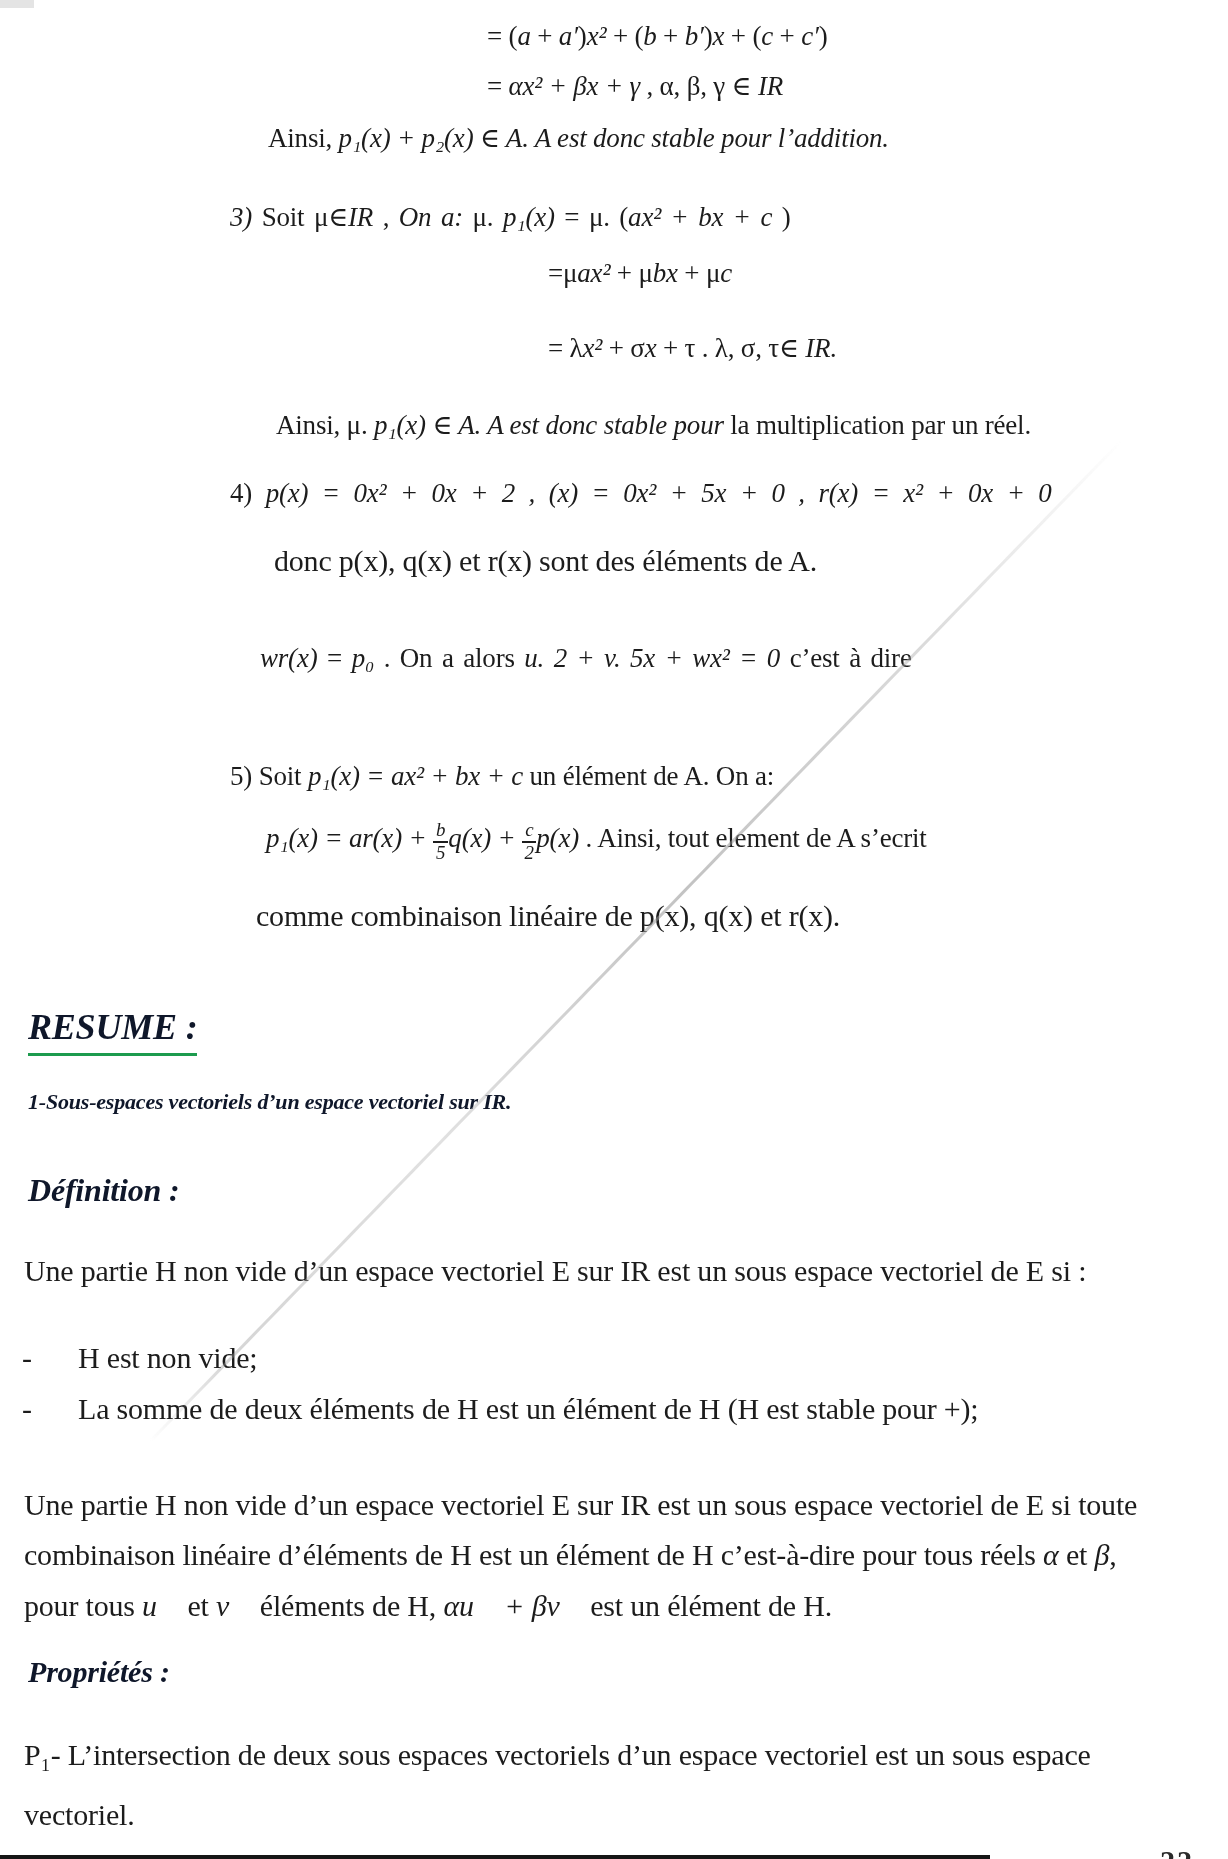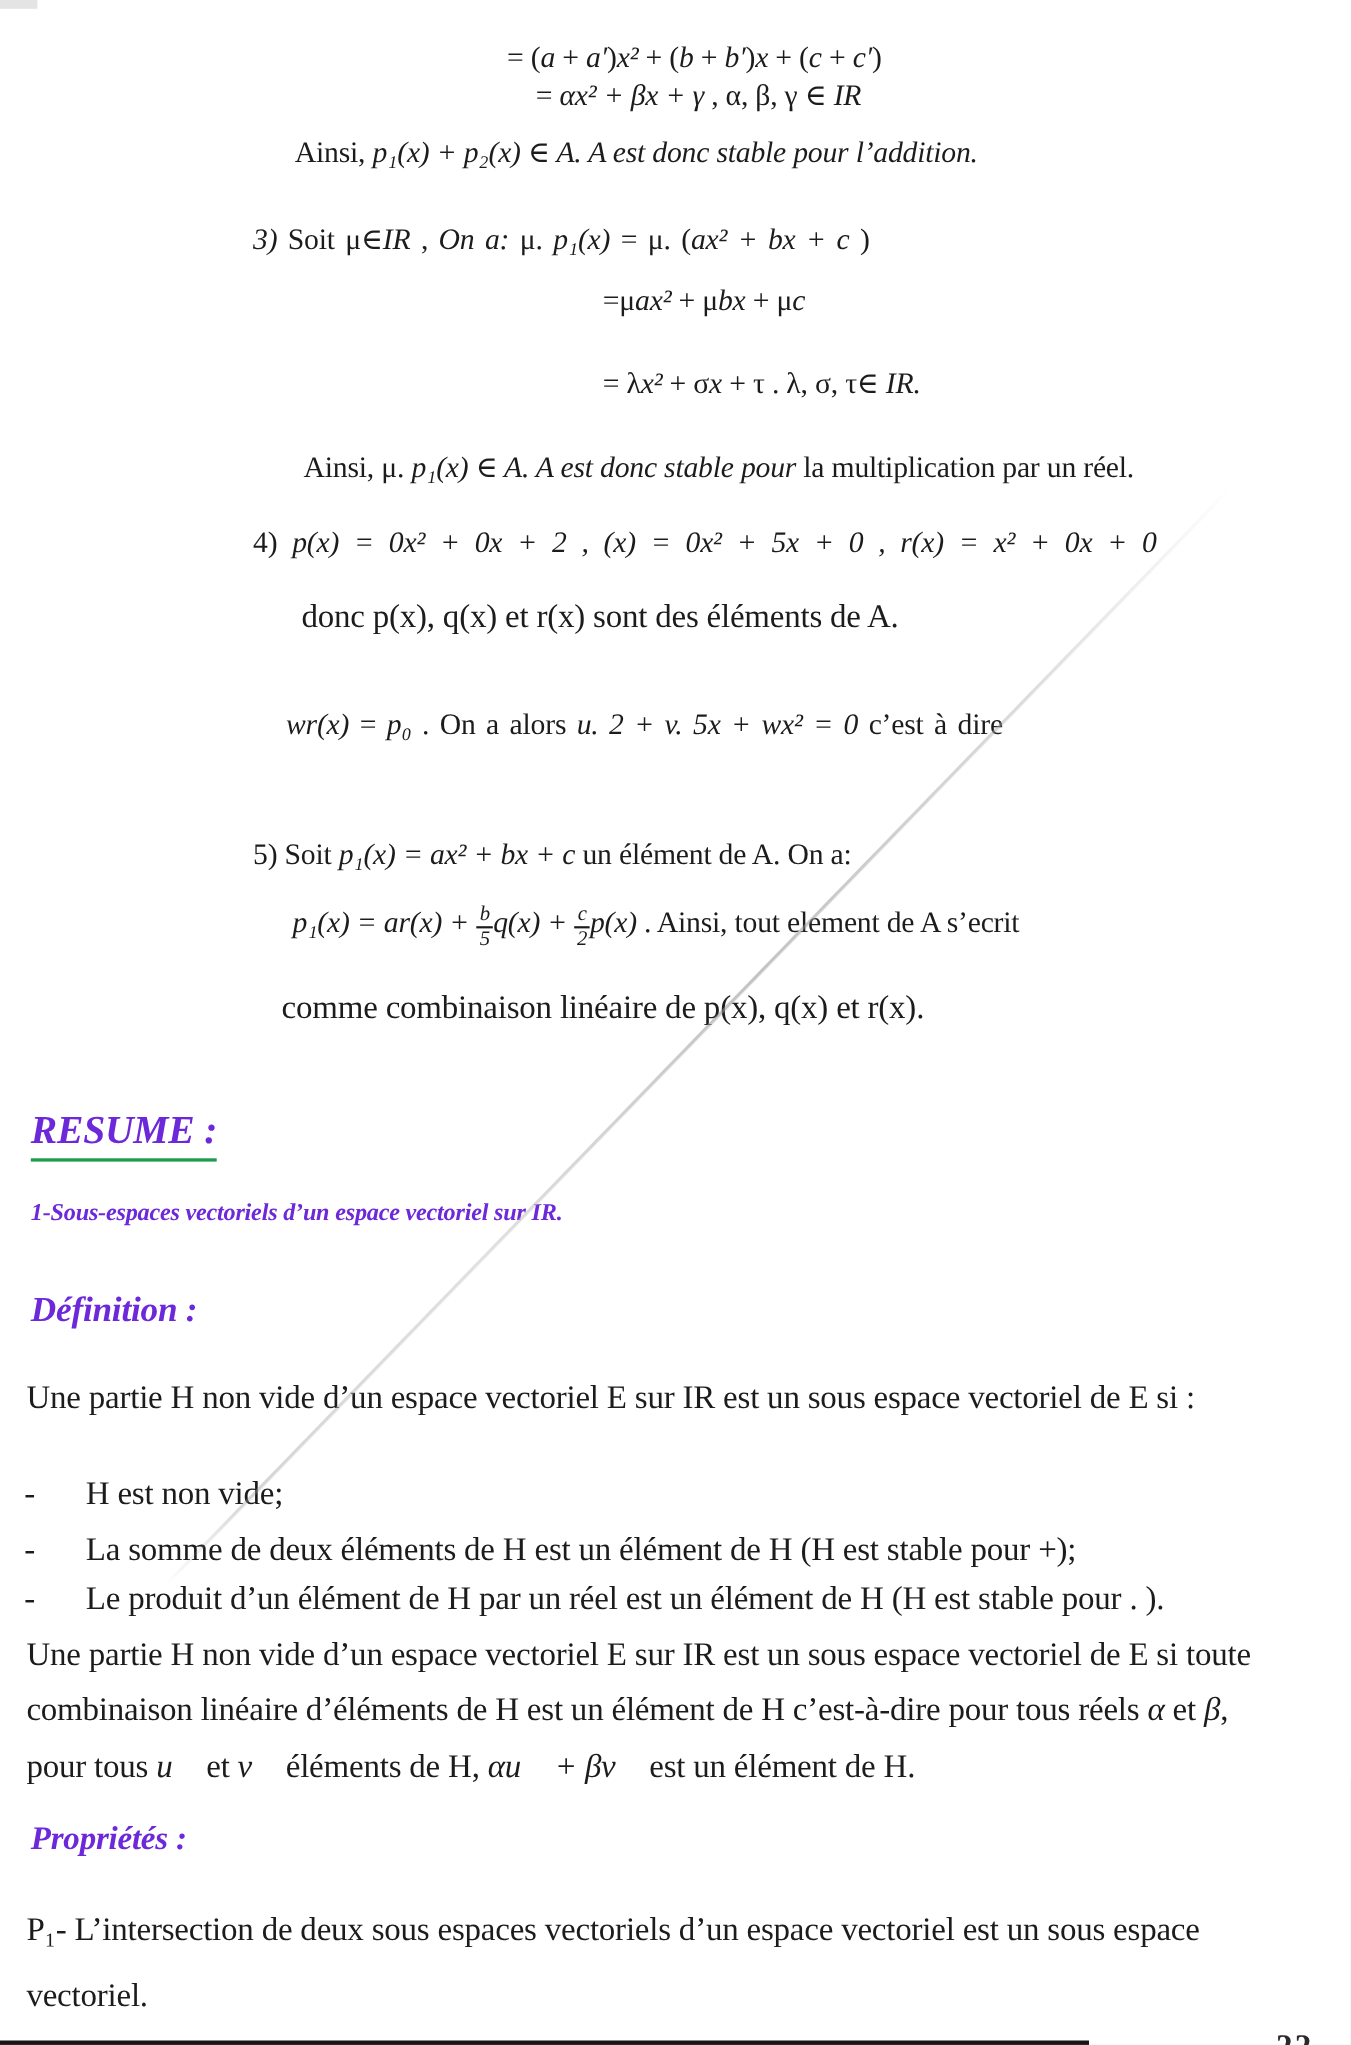--- a/index.html
+++ b/index.html
@@ -9,27 +9,27 @@
     font-family:"Liberation Serif","DejaVu Serif",serif;
     color:#1c1c1c;letter-spacing:-0.2px;
   }
   .ln{position:absolute;white-space:nowrap;font-size:30px;line-height:1.25;}
   .m{font-size:27px;}
   .i{font-style:italic;}
   .b{font-weight:normal;}
   .dash{display:inline-block;width:56px;font-weight:normal;}
   .wide{word-spacing:7px;}
   .mid{word-spacing:3px;}
-  .green{color:#6d28d9;font-style:italic;font-weight:bold;}
+  .green{color:#0f172a;font-style:italic;font-weight:bold;}
   .green.ul{border-bottom:3px solid #1d9b4e;padding-bottom:3px;}
   .frac{display:inline-block;vertical-align:-0.62em;text-align:center;
         line-height:1.08;font-size:0.70em;}
   .frac .fn{display:block;border-bottom:2px solid #1c1c1c;padding:0 3px;}
   .frac .fd{display:block;}
-  #l-eq1{left:461px;top:20px;margin-top:16px;}
+  #l-eq1{left:487px;top:20px;}
   #l-eq2{left:487px;top:70px;}
   #l-ainsi1{left:268px;top:122px;}
   #l-item3{left:230px;top:201px;}
   #l-eqmu{left:548px;top:257px;}
   #l-eqlam{left:548px;top:332px;}
   #l-ainsi2{left:276px;top:409px;}
   #l-item4{left:230px;top:477px;}
   #l-donc{left:274px;top:542px;}
   #l-soient{left:256px;top:591px;}
   #l-wr{left:260px;top:642px;}
@@ -87,21 +87,20 @@
   <div class="ln m" id="l-p1ar"><span class="i">p₁(x) = ar(x) + </span><span class="frac i"><span class="fn">b</span><span class="fd">5</span></span><span class="i">q(x)</span><span class="i"> + </span><span class="frac i"><span class="fn">c</span><span class="fd">2</span></span><span class="b i">p(x)</span><span> . Ainsi, tout element de A s’ecrit</span></div>
   <div class="ln" id="l-comme"><span>comme combinaison linéaire de p(x), q(x) et r(x).</span></div>
 
   <div class="ln green ul" id="l-resume"><span>RESUME :</span></div>
   <div class="ln green" id="l-sous"><span>1-Sous-espaces vectoriels d’un espace vectoriel sur IR.</span></div>
   <div class="ln green" id="l-def"><span>Définition :</span></div>
 
   <div class="ln" id="l-intro"><span>Une partie H non vide d’un espace vectoriel E sur IR est un sous espace vectoriel de E si :</span></div>
   <div class="ln" id="l-b1"><span class="dash">-</span><span>H est non vide;</span></div>
   <div class="ln" id="l-b2"><span class="dash">-</span><span>La somme de deux </span><span class="b">élément</span><span>s de H est un </span><span class="b">élément</span><span> de H (H est stable pour +);</span></div>
-  <div class="ln" id="l-b3"><span class="dash">-</span><span>Le produit d’un </span><span class="b">élément</span><span> de H par un </span><span class="b">réel</span><span> est un </span><span class="b">élé</span><span>ment de H (H est stable pour . ).</span></div>
   <div class="ln" id="l-clc1"><span>Une partie H non vide d’un espace vectoriel E sur IR est un sous espace vectoriel de E si toute</span></div>
   <div class="ln" id="l-clc2"><span>combinaison linéaire d’éléments de H est un élément de H c’est-à-dire pour tous réels </span><span class="i">α</span><span> et </span><span class="i">β</span><span>,</span></div>
   <div class="ln" id="l-clc3"><span>pour tous </span><span class="i">u⃗</span><span> et </span><span class="i">v⃗</span><span> éléments de H, </span><span class="i">αu⃗ + βv⃗</span><span> est un élément de H.</span></div>
 
   <div class="ln green" id="l-prop"><span>Propriétés :</span></div>
   <div class="ln" id="l-p1a"><span>P₁- L’intersection de deux sous espaces vectoriels d’un espace vectoriel est un sous espace</span></div>
   <div class="ln" id="l-p1b"><span>vectoriel.</span></div>
 
   <div class="crease"></div>
   <div class="edge-bar"></div>

